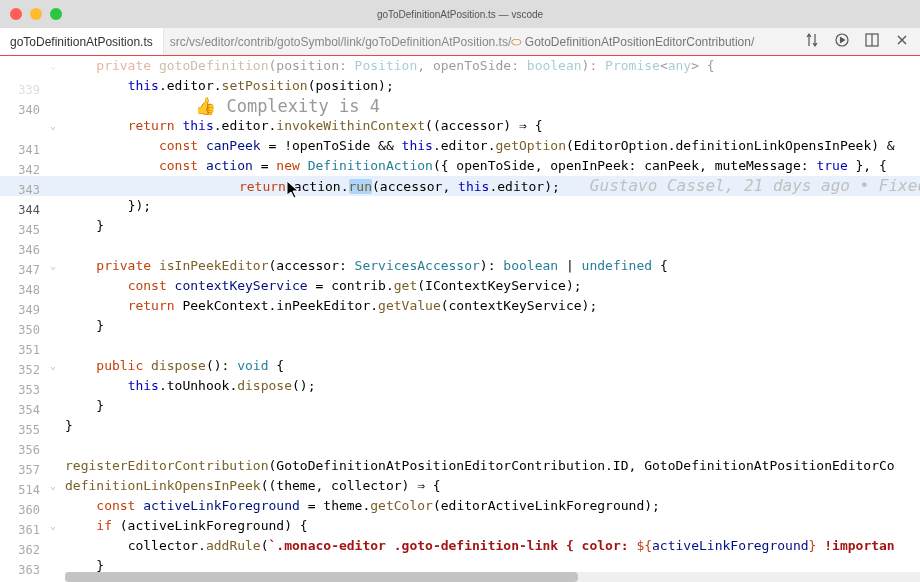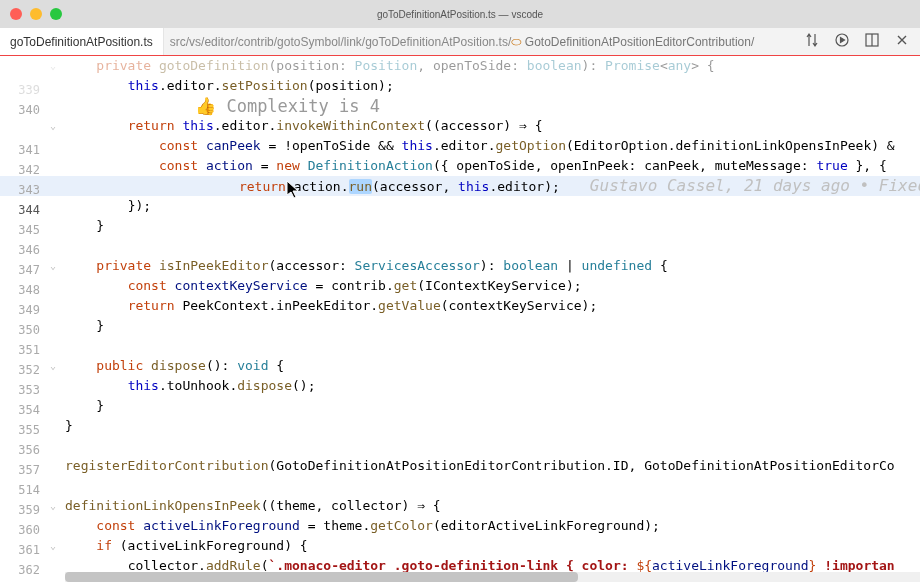--- a/index.html
+++ b/index.html
@@ -205,21 +205,20 @@
 <div class="line"><span class="gutter">354</span><span class="fold-arrow"></span><span class="code"><span class="indent-guide">        </span><span class="this">this</span><span>.toUnhook.</span><span class="fn">dispose</span><span>();</span></span></div>
 
 <div class="line"><span class="gutter">355</span><span class="fold-arrow"></span><span class="code"><span class="indent-guide">    </span><span>}</span></span></div>
 
 <div class="line"><span class="gutter">356</span><span class="fold-arrow"></span><span class="code"><span>}</span></span></div>
 
 <div class="line"><span class="gutter">357</span><span class="fold-arrow"></span><span class="code"></span></div>
 
 <div class="line"><span class="gutter">514</span><span class="fold-arrow"></span><span class="code"><span class="fn">registerEditorContribution</span><span>(GotoDefinitionAtPositionEditorContribution.ID, GotoDefinitionAtPositionEditorCo</span></span></div>
 
-<div class="line"><span class="gutter">359</span><span class="fold-arrow"></span><span class="code"></span></div>
 
 <div class="line"><span class="gutter">360</span><span class="fold-arrow">⌄</span><span class="code"><span class="fn">definitionLinkOpensInPeek</span><span>((theme, collector) ⇒ {</span></span></div>
 
 <div class="line"><span class="gutter">361</span><span class="fold-arrow"></span><span class="code"><span class="indent-guide">    </span><span class="kw">const </span><span class="ident">activeLinkForeground</span><span> = theme.</span><span class="fn">getColor</span><span>(editorActiveLinkForeground);</span></span></div>
 
 <div class="line"><span class="gutter">362</span><span class="fold-arrow">⌄</span><span class="code"><span class="indent-guide">    </span><span class="kw">if </span><span>(activeLinkForeground) {</span></span></div>
 
 <div class="line"><span class="gutter">363</span><span class="fold-arrow"></span><span class="code"><span class="indent-guide">        </span><span>collector.</span><span class="fn">addRule</span><span>(</span><span class="str">`.monaco-editor .goto-definition-link { color: </span><span class="kw">${</span><span class="ident">activeLinkForeground</span><span class="kw">}</span><span class="str"> !importan</span></span></div>
 
 <div class="line"><span class="gutter">364</span><span class="fold-arrow"></span><span class="code"><span class="indent-guide">    </span><span>}</span></span></div>

